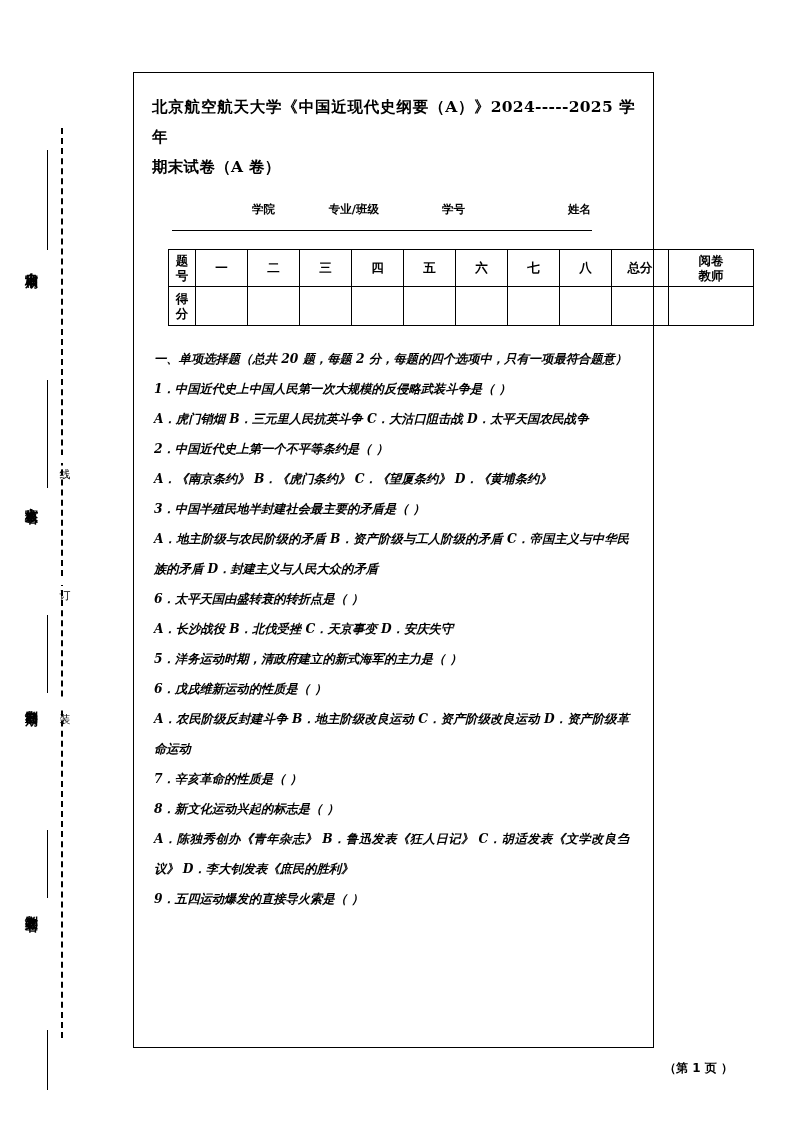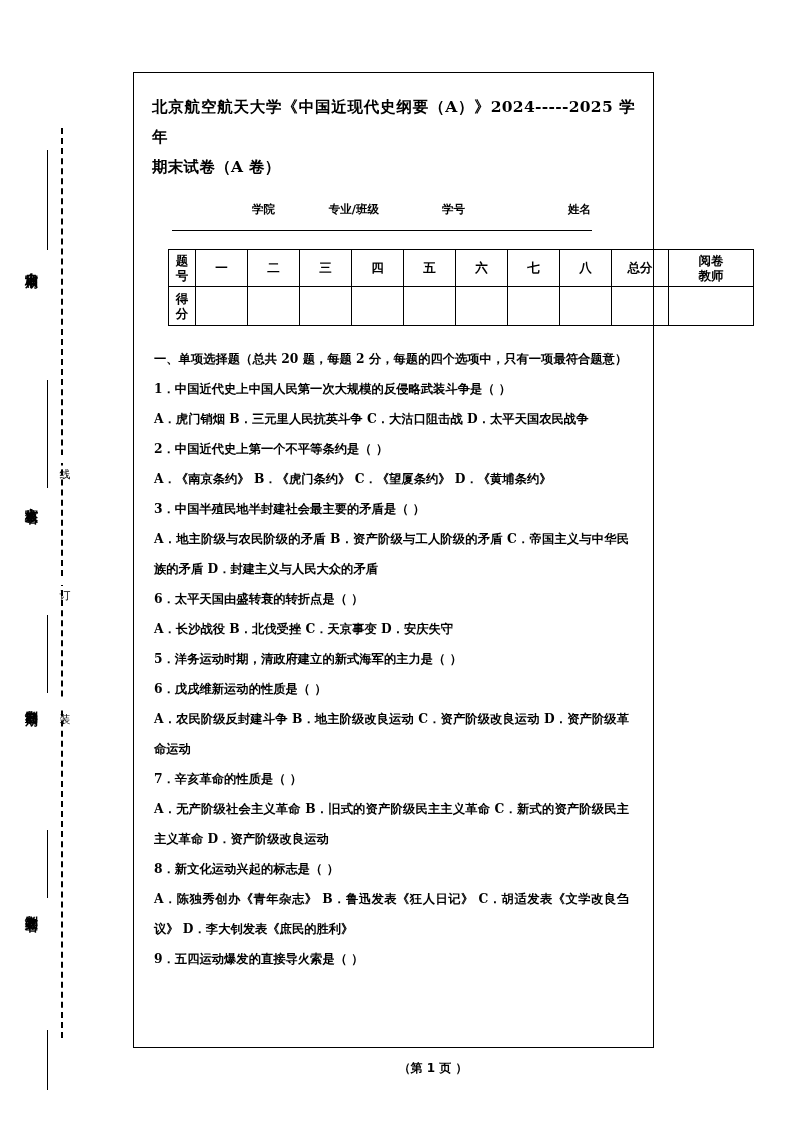--- a/index.html
+++ b/index.html
@@ -160,20 +160,21 @@
   .col-grader { width: 84px; }
   .stack {
     display: block;
     line-height: 15px;
   }
 
   
   .divider-space { height: 14px; }
   .content {
     margin: 0 10px 0 6px;
+    font-style: italic;
   }
   .section-head {
     font-size: 12.3px;
     font-weight: bold;
     line-height: 30px;
     margin: 4px 0 0 0;
     white-space: nowrap;
   }
   .q-stem {
     font-size: 12.3px;
@@ -189,21 +190,21 @@
     text-align: justify;
     text-justify: inter-ideograph;
   }
 
   
   .footer {
     position: absolute;
     left: 133px;
     top: 1060px;
     width: 600px;
-    text-align: center;
+    text-align: right;
     font-size: 12px;
     font-weight: bold;
     font-family: "DejaVu Sans", "Liberation Sans", sans-serif;
   }
 </style>
 </head>
 <body>
 
 <div class="margin-labels">
   <div class="vlabel vlabel-1">审核日期：</div>
@@ -304,21 +305,20 @@
 
       <div class="q-stem">6．太平天国由盛转衰的转折点是（   ）</div>
       <div class="q-opts">A．长沙战役   B．北伐受挫   C．天京事变   D．安庆失守</div>
 
       <div class="q-stem">5．洋务运动时期，清政府建立的新式海军的主力是（   ）</div>
 
       <div class="q-stem">6．戊戌维新运动的性质是（   ）</div>
       <div class="q-opts">A．农民阶级反封建斗争   B．地主阶级改良运动   C．资产阶级改良运动   D．资产阶级革命运动</div>
 
       <div class="q-stem">7．辛亥革命的性质是（   ）</div>
-      <div class="q-opts">A．无产阶级社会主义革命   B．旧式的资产阶级民主主义革命   C．新式的资产阶级民主主义革命   D．资产阶级改良运动</div>
 
       <div class="q-stem">8．新文化运动兴起的标志是（   ）</div>
       <div class="q-opts">A．陈独秀创办《青年杂志》   B．鲁迅发表《狂人日记》   C．胡适发表《文学改良刍议》   D．李大钊发表《庶民的胜利》</div>
 
       <div class="q-stem">9．五四运动爆发的直接导火索是（   ）</div>
     </div>
 
   </div>
 </div>
 

